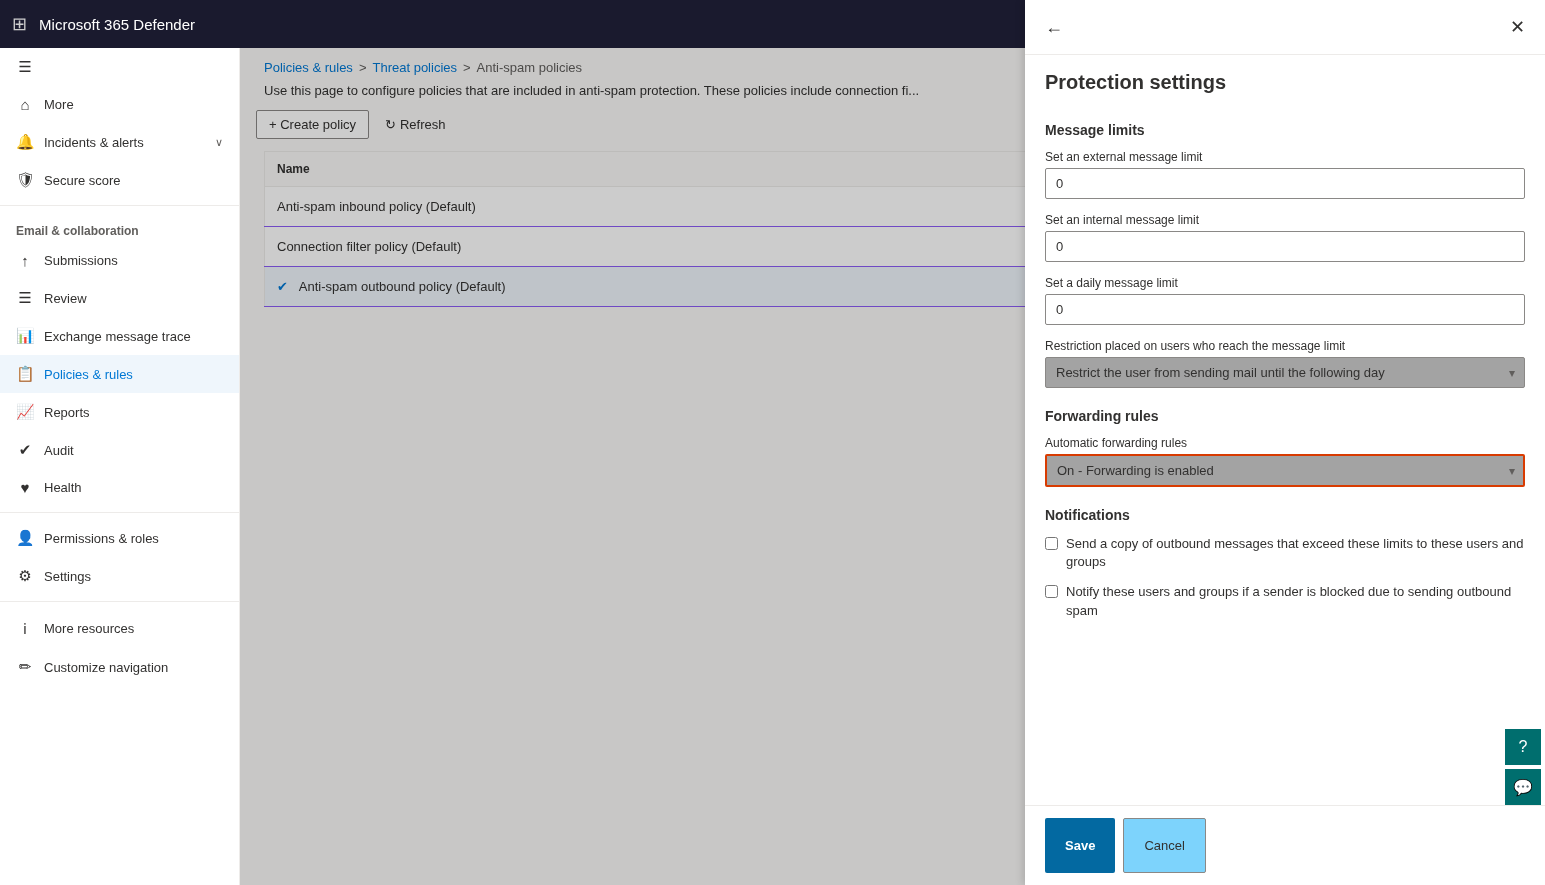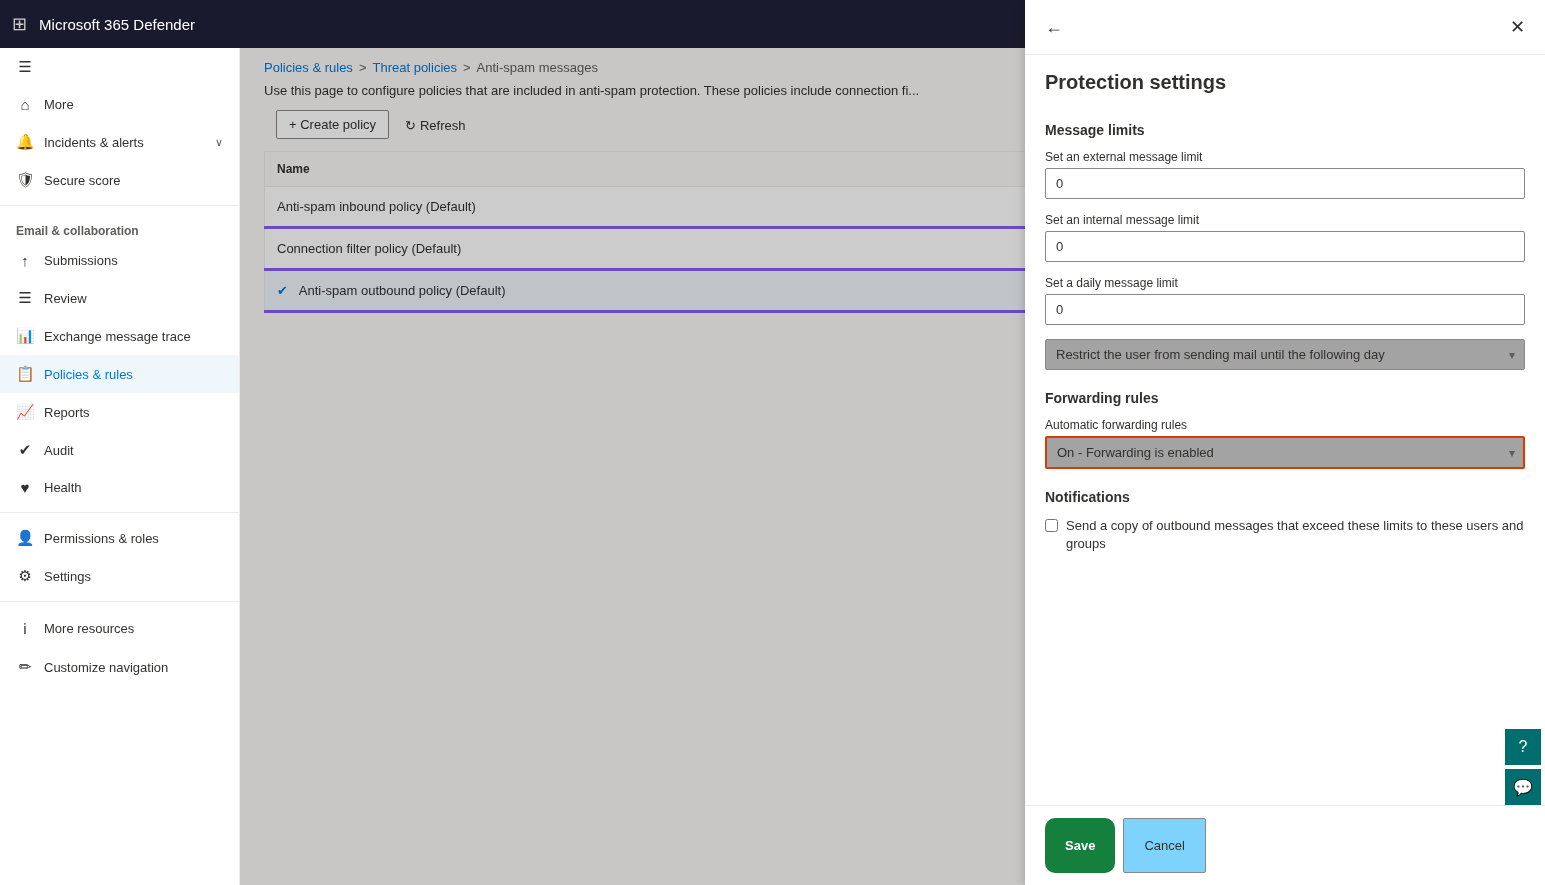--- a/index.html
+++ b/index.html
@@ -29,29 +29,29 @@
     .main { flex: 1; display: flex; flex-direction: column; overflow: hidden; background: #faf9f8; position: relative; }
 
     
     .breadcrumb { padding: 12px 24px 0; display: flex; align-items: center; gap: 6px; font-size: 13px; color: #605e5c; }
     .breadcrumb a { color: #0078d4; text-decoration: none; cursor: pointer; }
     .breadcrumb-sep { color: #605e5c; }
 
     .page-desc { padding: 8px 24px 12px; font-size: 13px; color: #323130; max-width: 860px; }
 
     
-    .toolbar { padding: 0 36px 12px; display: flex; align-items: flex-end; gap: 8px; }
+    .toolbar { padding: 0 16px 12px; display: flex; align-items: center; gap: 8px; }
     .btn-create { background: white; border: 1px solid #8a8886; border-radius: 2px; padding: 6px 12px; font-size: 13px; cursor: pointer; display: flex; align-items: center; gap: 4px; color: #323130; }
     .btn-refresh { background: none; border: none; padding: 6px 8px; font-size: 13px; cursor: pointer; color: #323130; display: flex; align-items: center; gap: 4px; }
 
     
     .table-container { padding: 0 24px; overflow-x: auto; }
     .policy-table { width: 100%; border-collapse: collapse; background: white; border: 1px solid #edebe9; }
     .policy-table th { text-align: left; padding: 10px 12px; font-size: 12px; font-weight: 600; color: #323130; border-bottom: 1px solid #edebe9; background: #faf9f8; }
-    .policy-table td { padding: 12px 12px; font-size: 13px; color: #323130; border-bottom: 3px solid #8b5cf6; }
+    .policy-table td { padding: 12px 12px; font-size: 13px; color: #323130; border-bottom: 1px solid #8b5cf6; }
     .policy-table tr.selected td { background: #eff6fc; }
     .status-dot { display: inline-block; width: 8px; height: 8px; border-radius: 50%; margin-right: 6px; }
     .status-dot.green { background: #107c10; }
     .selected-icon { color: #0078d4; margin-right: 8px; }
 
     
     .main-overlay { position: absolute; top: 0; left: 0; right: 0; bottom: 0; background: rgba(0,0,0,0.2); z-index: 10; }
 
     
     .side-panel { position: fixed; top: 0; right: 0; width: 520px; height: 885px; background: white; box-shadow: -2px 0 8px rgba(0,0,0,0.15); z-index: 100; display: flex; flex-direction: column; overflow-y: auto; }
@@ -64,21 +64,21 @@
     .field-label { font-size: 12px; color: #323130; margin-bottom: 4px; font-weight: 400; }
     .field-input { width: 100%; border: 1px solid #8a8886; border-radius: 2px; padding: 7px 10px; font-size: 13px; color: #323130; margin-bottom: 14px; outline: none; }
     .field-select-wrap { position: relative; margin-bottom: 14px; }
     .field-select-wrap select { width: 100%; border: 1px solid #8a8886; border-radius: 2px; padding: 7px 32px 7px 10px; font-size: 13px; color: #323130; background: #a3a3a3; appearance: none; outline: none; cursor: pointer; }
     .field-select-wrap.highlighted select { border: 2px solid #d83b01; }
     .field-select-wrap .chevron { position: absolute; right: 10px; top: 50%; transform: translateY(-50%); pointer-events: none; color: #605e5c; font-size: 12px; }
     .checkbox-row { display: flex; align-items: flex-start; gap: 8px; margin-bottom: 12px; }
     .checkbox-row input[type="checkbox"] { margin-top: 2px; flex-shrink: 0; }
     .checkbox-label { font-size: 13px; color: #323130; line-height: 1.4; }
     .panel-footer { padding: 12px 20px; border-top: 1px solid #edebe9; display: flex; gap: 8px; flex-shrink: 0; }
-    .btn-save { background: #15803d; color: white; border: none; border-radius: 10px; padding: 20px 20px; font-size: 13px; cursor: pointer; font-weight: 600; }
+    .btn-save { background: #0369a1; color: white; border: none; border-radius: 2px; padding: 20px 20px; font-size: 13px; cursor: pointer; font-weight: 600; }
     .btn-cancel { background: #7dd3fc; color: #323130; border: 1px solid #8a8886; border-radius: 2px; padding: 8px 20px; font-size: 13px; cursor: pointer; }
 
     
     .float-btns { position: fixed; bottom: 80px; right: 4px; display: flex; flex-direction: column; gap: 4px; z-index: 200; }
     .float-btn { background: #006e6e; color: white; width: 36px; height: 36px; border: none; cursor: pointer; display: flex; align-items: center; justify-content: center; font-size: 16px; }
   </style>
 </head>
 <body>
 
 <div class="topbar">
@@ -160,21 +160,21 @@
     </div>
   </nav>
 
   <div class="main">
 
     <div class="breadcrumb">
       <a>Policies &amp; rules</a>
       <span class="breadcrumb-sep">&gt;</span>
       <a>Threat policies</a>
       <span class="breadcrumb-sep">&gt;</span>
-      <span>Anti-spam messages</span>
+      <span>Anti-spam policies</span>
     </div>
 
     <div class="page-desc">Use this page to configure policies that are included in anti-spam protection. These policies include connection fi...</div>
 
     <div class="toolbar">
       <button class="btn-create">
         <span>+ Create policy</span>
       </button>
       <button class="btn-refresh">
         <span>↻</span>
@@ -244,20 +244,21 @@
       <div class="field-label">Set an internal message limit</div>
       <input class="field-input" type="text" value="0" style="">
     </div>
 
     <div>
       <div class="field-label">Set a daily message limit</div>
       <input class="field-input" type="text" value="0" style="">
     </div>
 
     <div>
+      <div class="field-label">Restriction placed on users who reach the message limit</div>
       <div class="field-select-wrap">
         <select>
           <option>Restrict the user from sending mail until the following day</option>
           <option>Restrict the user from sending mail</option>
           <option>No action, alert only</option>
         </select>
         <span class="chevron">▾</span>
       </div>
     </div>
 
@@ -275,20 +276,24 @@
       </div>
     </div>
 
     <div class="section-title">Notifications</div>
 
     <div class="checkbox-row">
       <input type="checkbox" id="copy-outbound" style="">
       <label class="checkbox-label" for="copy-outbound">Send a copy of outbound messages that exceed these limits to these users and groups</label>
     </div>
 
+    <div class="checkbox-row">
+      <input type="checkbox" id="notify-blocked" style="">
+      <label class="checkbox-label" for="notify-blocked">Notify these users and groups if a sender is blocked due to sending outbound spam</label>
+    </div>
   </div>
 
   <div class="panel-footer">
     <button class="btn-save">Save</button>
     <button class="btn-cancel">Cancel</button>
   </div>
 </div>
 
 <div class="float-btns">
   <button class="float-btn">?</button>

